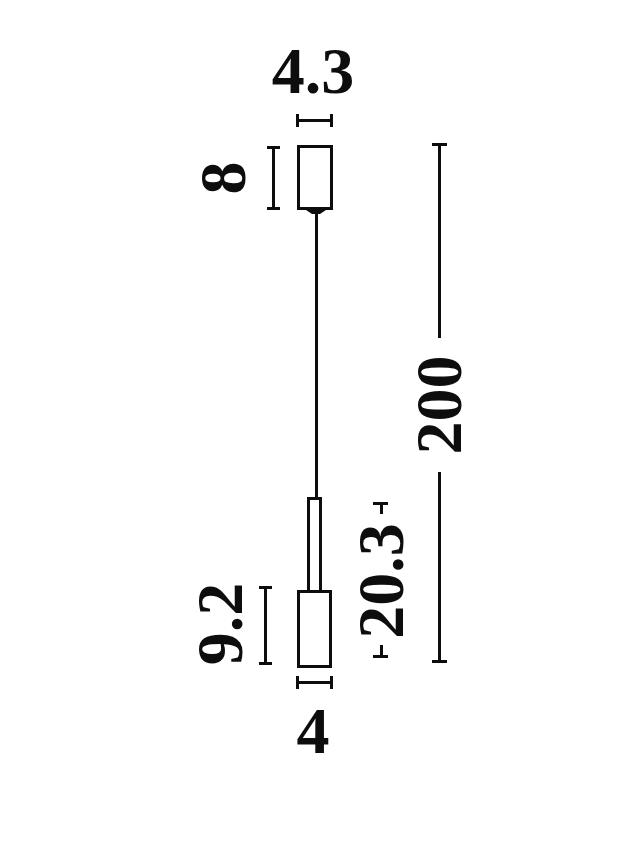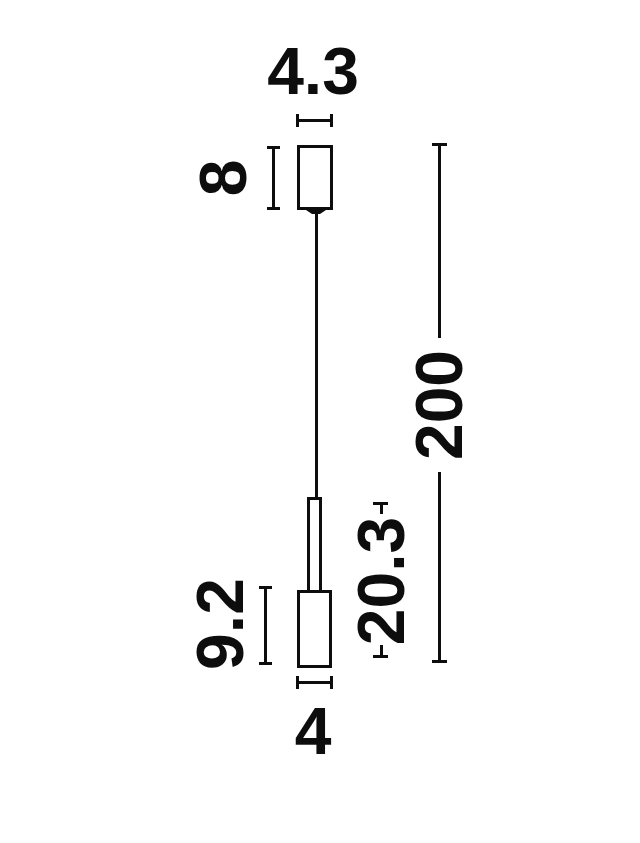--- a/index.html
+++ b/index.html
@@ -6,21 +6,21 @@
     margin: 0;
     padding: 0;
     background: #ffffff;
   }
   #canvas {
     position: relative;
     width: 636px;
     height: 843px;
     background: #ffffff;
     overflow: hidden;
-    font-family: Liberation Sans, sans-serif;
+    font-family: Liberation Serif, serif;
   }
   .stroke {
     position: absolute;
     background: #0d0d0d;
   }
   .outline-rect {
     position: absolute;
     box-sizing: border-box;
     background: #ffffff;
     border: 3.5px solid #0d0d0d;

